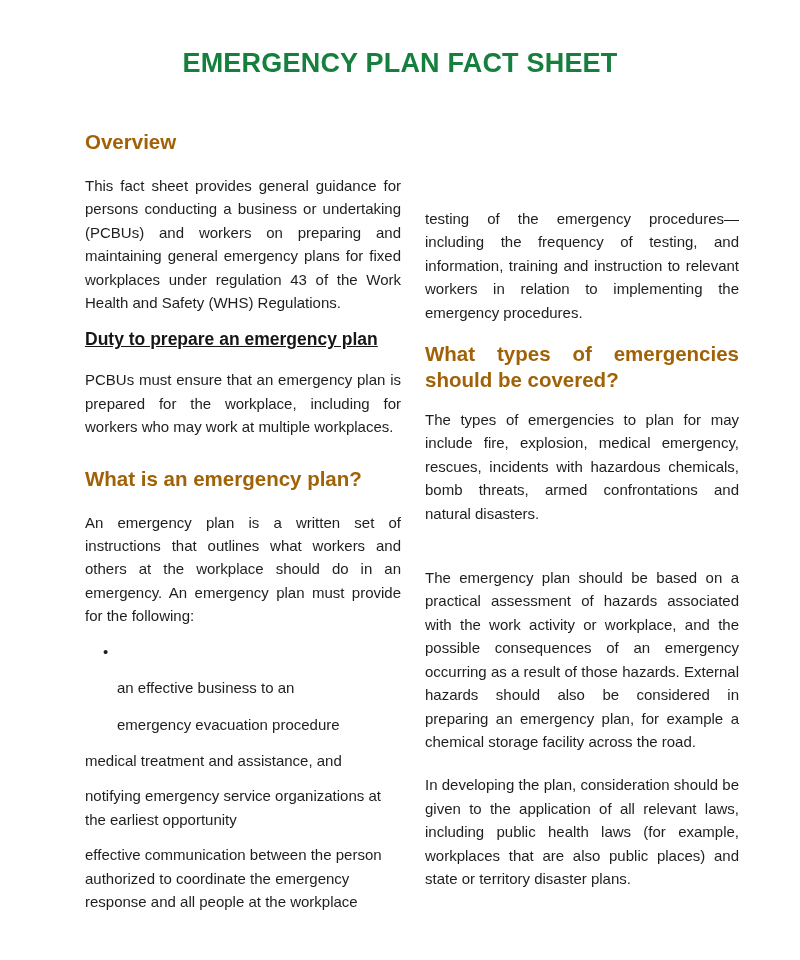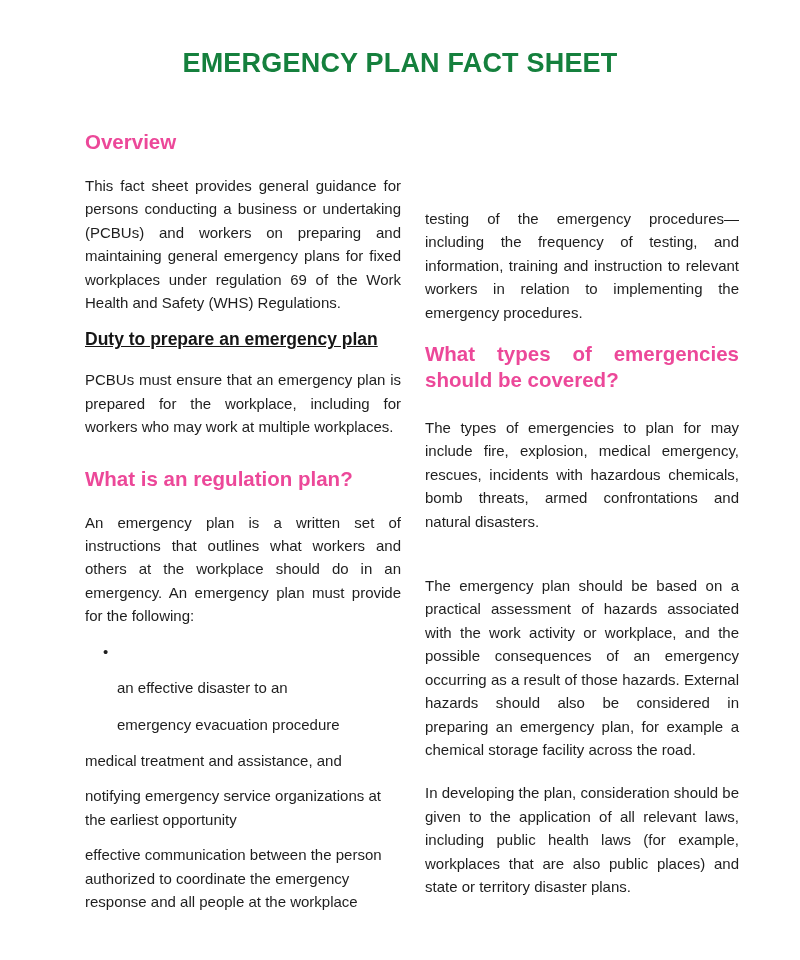--- a/index.html
+++ b/index.html
@@ -31,21 +31,21 @@
     margin: 50px 62px 0 85px;
     gap: 24px;
   }
   .col { font-size: 15px; line-height: 23.4px; }
   .col.left  { width: 316px; flex: 0 0 316px; }
   .col.right { width: 314px; flex: 0 0 314px; }
 
   h2.sec {
     font-size: 20.5px;
     font-weight: 700;
-    color: #ec4899;
+    color: #a16207;
     line-height: 26px;
   }
   h3.sec-small {
     font-size: 17.5px;
     font-weight: 700;
     color: #161616;
     line-height: 23px;
     text-decoration: underline;
   }
   p.body-just { text-align: justify; }
@@ -69,49 +69,49 @@
     flex: 0 0 14px;
     font-size: 15px;
   }
   .left .sub-line { padding-left: 32px; margin-bottom: 13px; }
   .left .list-line { margin-bottom: 12px; }
 
   
   .right .p-cont { margin-top: 78px; margin-bottom: 17px; }
   .right h2.sec-justified {
     text-align: justify;
-    margin-bottom: 23px;
+    margin-bottom: 15px;
   }
   .right .p-types-1 { margin-bottom: 10px; }
   .right .p-types-2 { margin-bottom: 20px; margin-top: 41px; }
   .right .p-types-3 { margin-bottom: 0; }
 </style>
 </head>
 <body>
 
 <div class="page">
 
   <h1 class="doc-title">EMERGENCY PLAN FACT SHEET</h1>
 
   <div class="columns">
 
     <div class="col left">
       <h2 class="sec">Overview</h2>
-      <p class="body-just p-overview-1">This fact sheet provides general guidance for persons conducting a business or undertaking (PCBUs) and workers on preparing and maintaining general emergency plans for fixed workplaces under regulation 69 of the Work Health and Safety (WHS) Regulations.</p>
+      <p class="body-just p-overview-1">This fact sheet provides general guidance for persons conducting a business or undertaking (PCBUs) and workers on preparing and maintaining general emergency plans for fixed workplaces under regulation 43 of the Work Health and Safety (WHS) Regulations.</p>
 
       <h3 class="sec-small">Duty to prepare an emergency plan</h3>
       <p class="body-just p-duty">PCBUs must ensure that an emergency plan is prepared for the workplace, including for workers who may work at multiple workplaces.</p>
 
-      <h2 class="sec h-what">What is an regulation plan?</h2>
+      <h2 class="sec h-what">What is an emergency plan?</h2>
       <p class="body-just p-what">An emergency plan is a written set of instructions that outlines what workers and others at the workplace should do in an emergency. An emergency plan must provide for the following:</p>
 
       <div class="bullet-row">
         <span class="bullet-dot">•</span>
       </div>
-      <p class="body-left sub-line">an effective disaster to an</p>
+      <p class="body-left sub-line">an effective business to an</p>
       <p class="body-left sub-line">emergency evacuation procedure</p>
 
       <p class="body-left list-line">medical treatment and assistance, and</p>
       <p class="body-left list-line">notifying emergency service organizations at the earliest opportunity</p>
       <p class="body-left list-line">effective communication between the person authorized to coordinate the emergency response and all people at the workplace</p>
     </div>
 
     <div class="col right">
       <p class="body-just p-cont">testing of the emergency procedures—including the frequency of testing, and information, training and instruction to relevant workers in relation to implementing the emergency procedures.</p>
 

